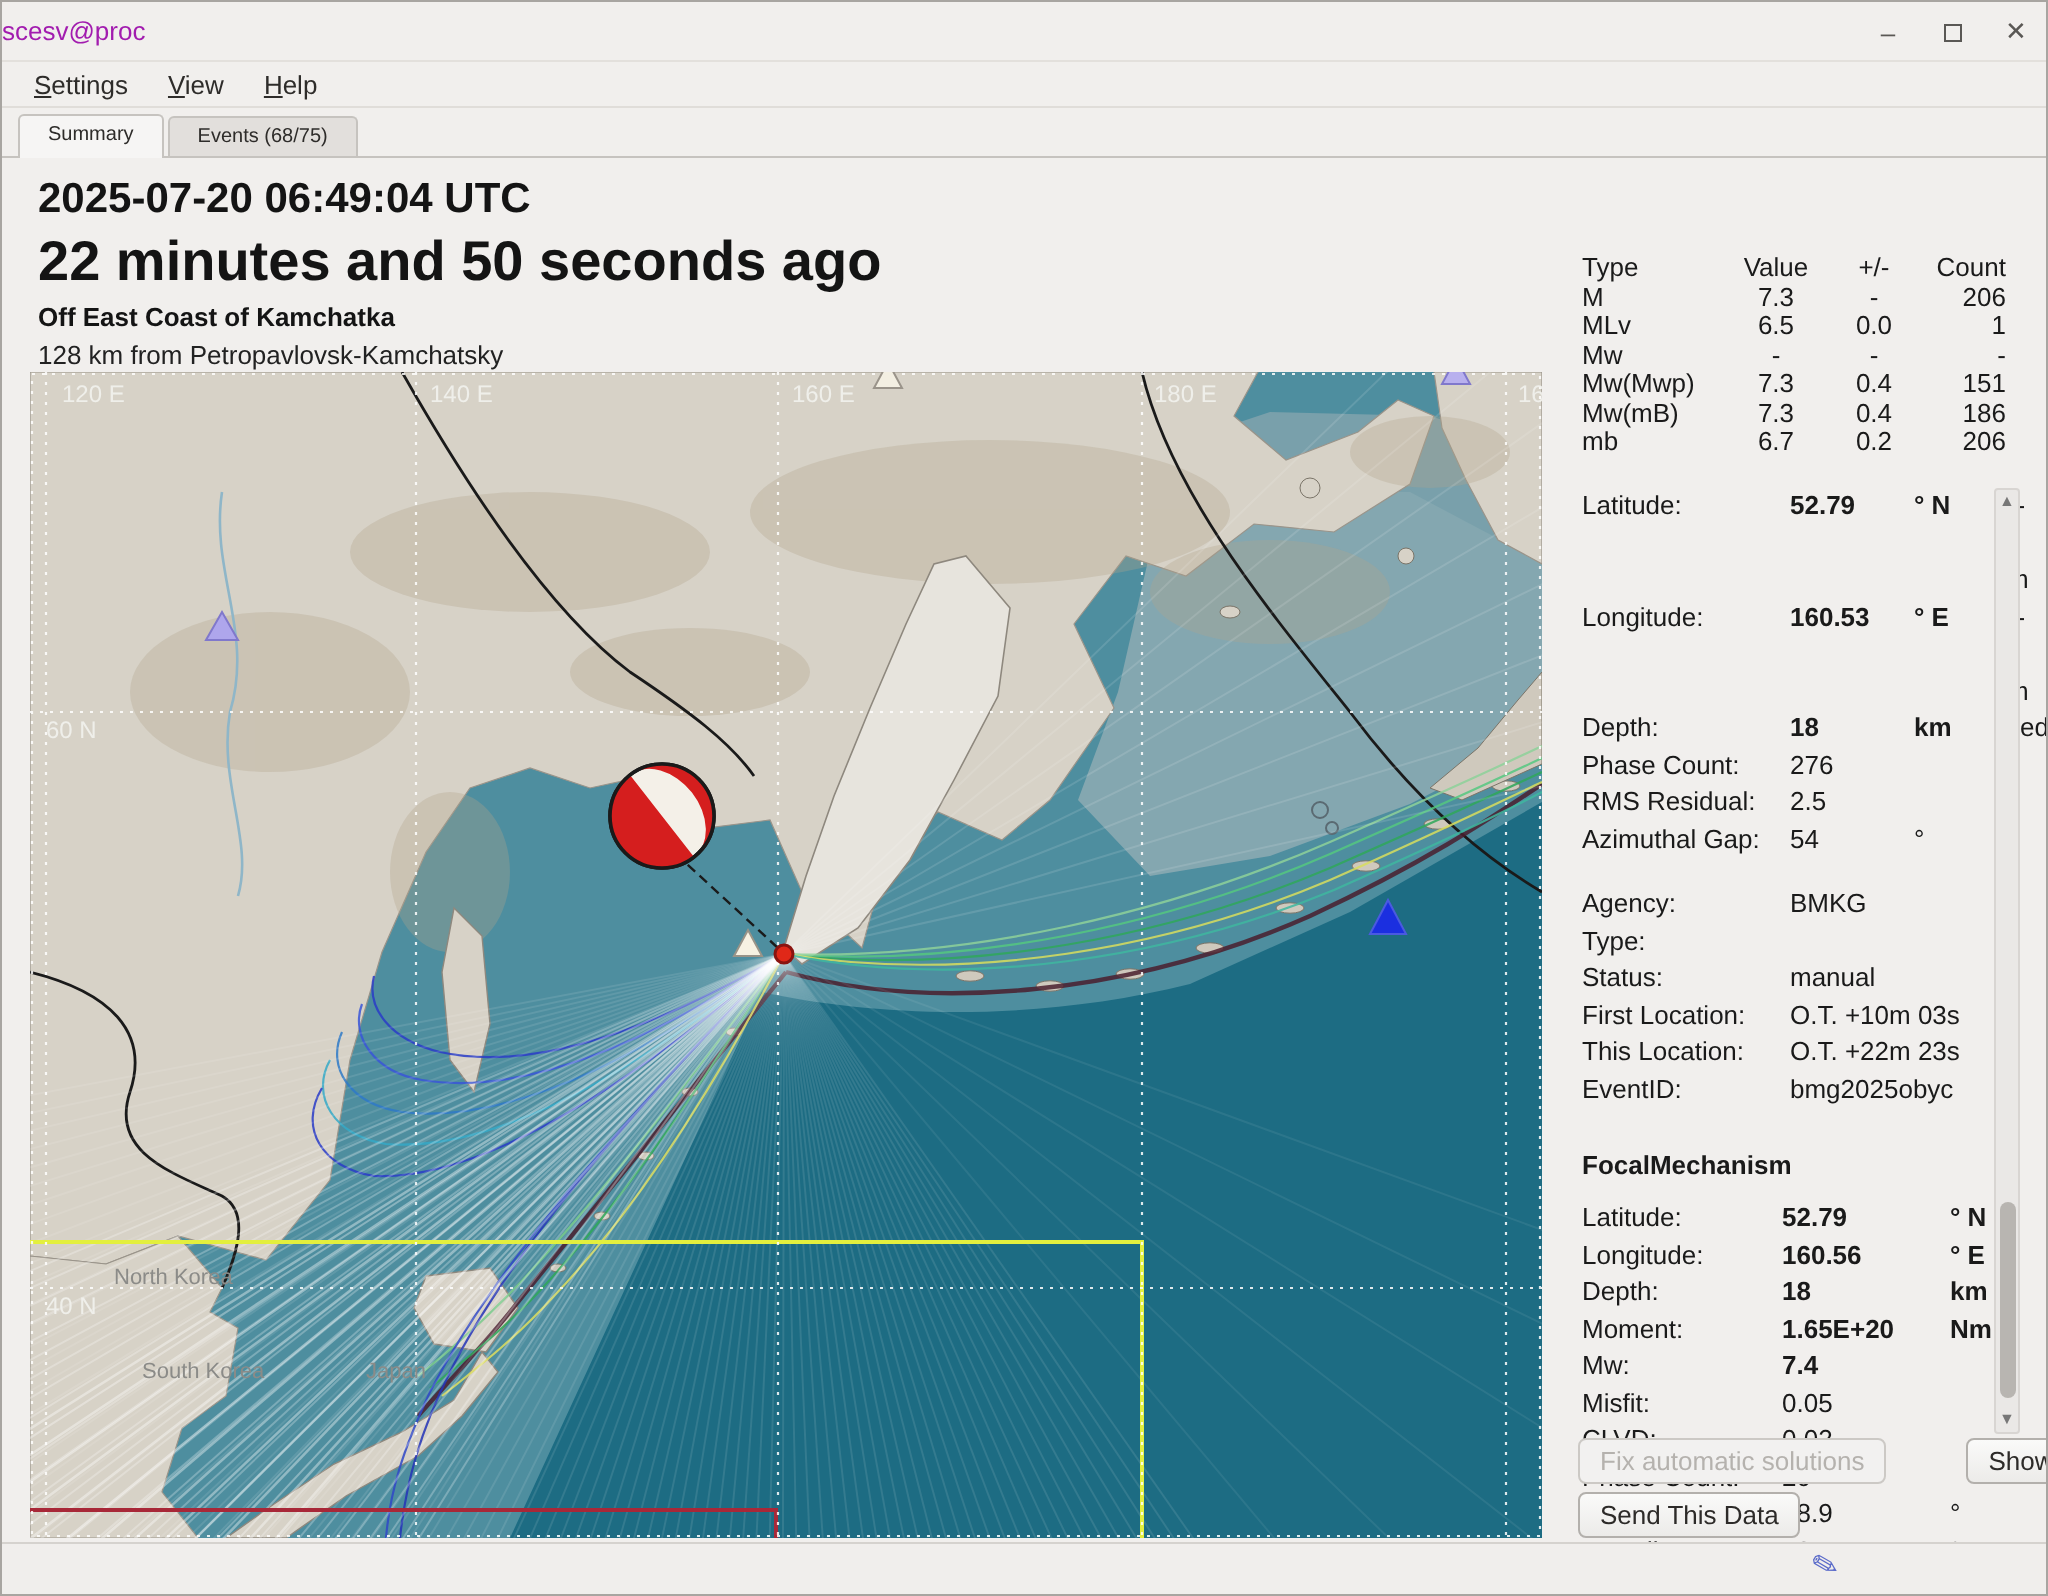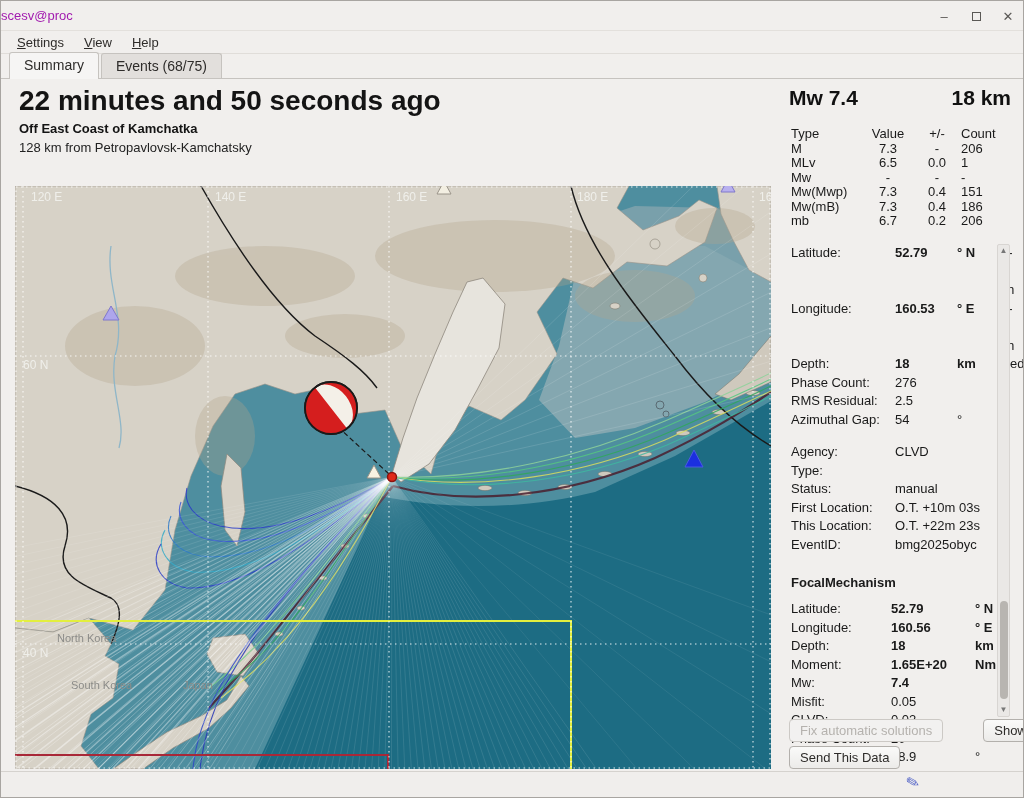--- a/index.html
+++ b/index.html
@@ -10,36 +10,36 @@
   .title{position:absolute;left:0;right:0;top:7px;text-align:left;font-size:13px;color:#a21caf;}
   .winbtns{position:absolute;right:8px;top:0;height:30px;display:flex;align-items:center;gap:18px;color:#5a5855;}
   .winbtn{font-size:13px;cursor:default;width:14px;text-align:center;}
   .maxbox{width:9px;height:9px;border:1.4px solid #5a5855;display:inline-block;}
   
   .menubar{position:absolute;left:0;top:30px;width:100%;height:23px;background:#f1efed;border-bottom:1px solid #e0ddd9;display:flex;align-items:center;padding-left:8px;gap:4px;}
   .menuitem{font-size:13px;color:#2e2c2a;padding:2px 8px;}
   .menuitem u{text-decoration:underline;}
   
   .tabbar{position:absolute;left:0;top:53px;width:100%;height:25px;display:flex;align-items:flex-end;padding-left:8px;}
-  .tab{font-size:14px;color:#2e2c2a;padding:4px 14px 5px 14px;border:1px solid #c6c3bf;border-bottom:none;background:#e2dfdc;border-radius:3px 3px 0 0;margin-right:2px;text-align:right;}
+  .tab{font-size:10px;color:#2e2c2a;padding:4px 14px 5px 14px;border:1px solid #c6c3bf;border-bottom:none;background:#e2dfdc;border-radius:3px 3px 0 0;margin-right:2px;text-align:right;}
   .tab.active{background:#f6f5f4;position:relative;z-index:2;padding-bottom:6px;}
   .tabframe{position:absolute;left:0;top:77px;width:100%;height:0;border-top:1px solid #c6c3bf;}
   
   .ehead{position:absolute;left:18px;top:84px;color:#141414;}
   .ehead .t1{font-size:21px;font-weight:bold;line-height:30px;}
   .ehead .t2{font-size:28px;font-weight:bold;line-height:32px;}
   .ehead .t3{font-size:13px;font-weight:bold;line-height:20px;margin-top:2px;}
   .ehead .t4{font-size:13px;line-height:18px;color:#222;}
   
   .map{position:absolute;left:14px;top:185px;width:756px;height:583px;display:block;background:#4e8e9f;}
   
   .panel-head{position:absolute;left:788px;top:85px;width:222px;display:flex;justify-content:space-between;font-size:21px;font-weight:bold;color:#111;}
   .magtable{position:absolute;left:790px;top:126px;width:212px;font-size:13px;color:#1a1a1a;}
   .mrow{display:grid;grid-template-columns:72px 50px 48px 1fr;line-height:14.5px;}
-  .mrow .c1{text-align:left;}.mrow .c2,.mrow .c3{text-align:center;}.mrow .c4{text-align:left;}
+  .mrow .c1{text-align:left;}.mrow .c2,.mrow .c3{text-align:center;}.mrow .c4{text-align:right;}
   .infoarea{position:absolute;left:790px;top:243px;width:206px;font-size:13px;color:#1a1a1a;}
   .irow{display:grid;grid-template-columns:104px 62px 40px 1fr;line-height:18.5px;}
   .irow .v{text-align:left;padding-right:5px;white-space:nowrap;}
   .irow .u{white-space:nowrap;}
   .irow.b .v,.irow.b .u{font-weight:bold;}
   .irow.f{grid-template-columns:100px 84px 1fr;}
   .irow2{display:grid;grid-template-columns:104px 1fr;line-height:18.5px;}
   .gap14{height:14px;}.gap20{height:20px;}.gap8{height:8px;}
   .fmtitle{font-size:13px;font-weight:bold;line-height:18px;}
   
@@ -76,20 +76,21 @@
     <span class="menuitem"><u>H</u><span>elp</span></span>
   </div>
 
   <div class="tabbar">
     <span class="tab active">Summary</span>
     <span class="tab">Events (68/75)</span>
   </div>
   <div class="tabframe"></div>
 
   <div class="ehead">
+    <div class="t1">2025-07-20 06:49:04 UTC</div>
     <div class="t2">22 minutes and 50 seconds ago</div>
     <div class="t3">Off East Coast of Kamchatka</div>
     <div class="t4">128 km from Petropavlovsk-Kamchatsky</div>
   </div>
 
   <svg class="map" viewBox="0 0 756 583" preserveAspectRatio="none">
     <defs>
       <clipPath id="bbclip">
           <circle cx="316" cy="222" r="26"></circle>
         </clipPath>
@@ -380,24 +381,20 @@
         <g clip-path="url(#bbclip)" fill="#d51e1e">
           <path d="M316,196 A26,26 0 0 0 316,248 Z" transform="rotate(-38 316 222)"></path>
           <path d="M316,196 A26,26 0 0 1 316,248 A19,26 0 0 0 316,196 Z" transform="rotate(-38 316 222)"></path>
         </g>
         <circle cx="316" cy="222" r="26" fill="none" stroke="#1a1a1a" stroke-width="1.8"></circle>
       </g>
       <circle cx="377" cy="291" r="4.5" stroke="#8a1410" stroke-width="1.5" fill="#e02818"></circle>
     </g>
   </svg>
 
-  <div class="panel-head">
-    <span>Mw 7.4</span>
-    <span>18 km</span>
-  </div>
 
   <div class="magtable">
     <div class="mrow">
       <span class="c1">Type</span>
       <span class="c2">Value</span>
       <span class="c3">+/-</span>
       <span class="c4">Count</span>
     </div>
     <div class="mrow">
         <span class="c1">M</span>
@@ -470,21 +467,21 @@
       </div>
     <div class="irow">
         <span>Azimuthal Gap:</span>
         <span class="v">54</span>
         <span class="u">°</span>
         <span></span>
       </div>
     <div class="gap14"></div>
     <div class="irow2">
         <span>Agency:</span>
-        <span>CLVD</span>
+        <span>BMKG</span>
       </div>
     <div class="irow2">
         <span>Type:</span>
         <span></span>
       </div>
     <div class="irow2">
         <span>Status:</span>
         <span>manual</span>
       </div>
     <div class="irow2">

